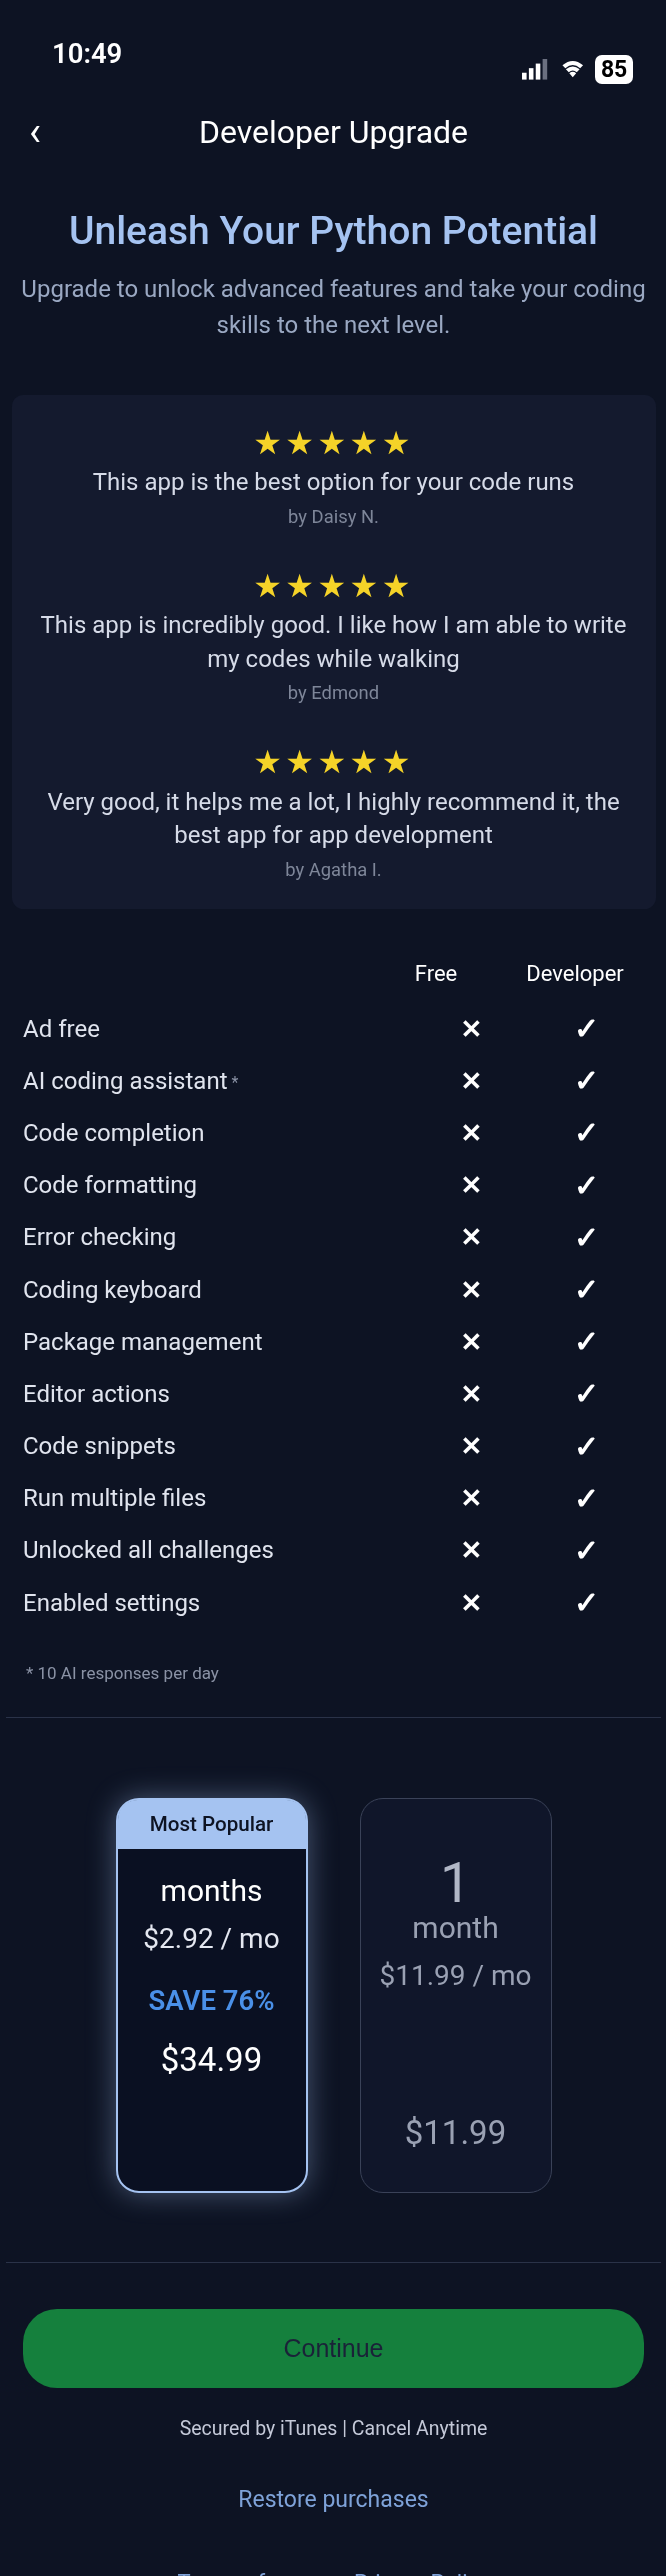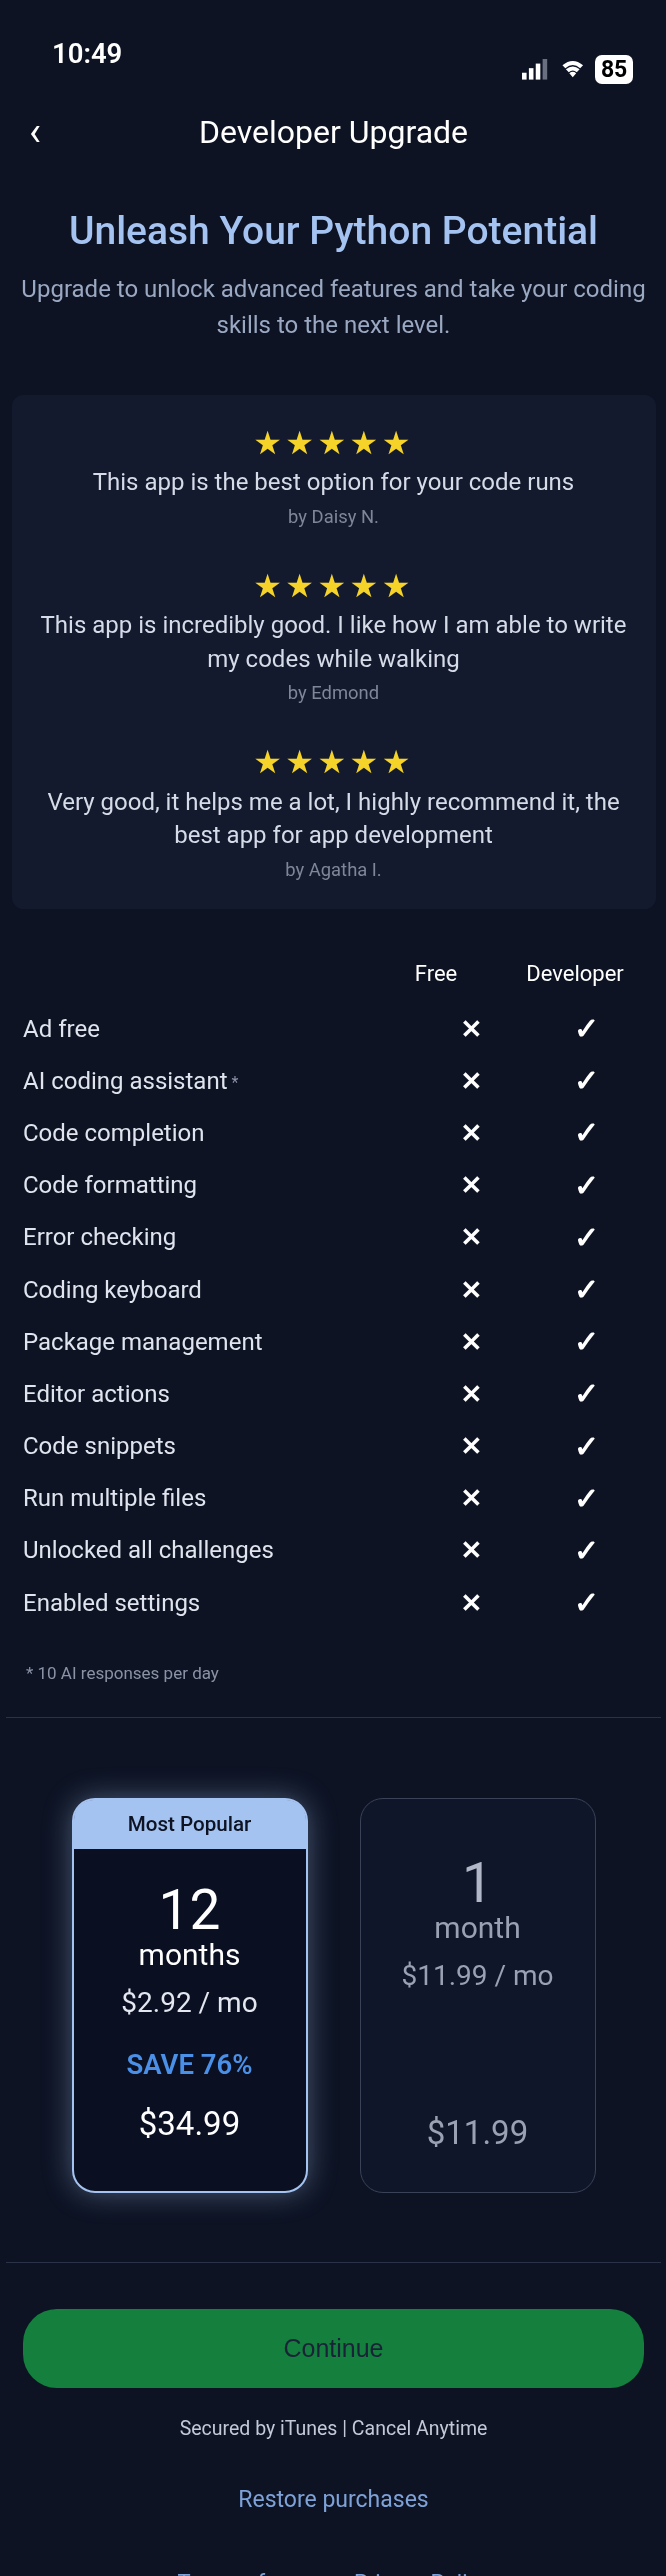--- a/index.html
+++ b/index.html
@@ -111,21 +111,21 @@
     border-top: 0.6px solid #2a3248;
     margin: 0 5.7px;
   }
   .plans {
     display: flex;
     gap: 52px;
     justify-content: center;
     padding: 80px 23px 69px;
   }
   .plan {
-    width: 236px;
+    width: 192px;
     border-radius: 23px;
     text-align: center;
     position: relative;
   }
   .plan.selected {
     border: 2.9px solid #a5c3f1;
     box-shadow: 0 0 29px rgba(165,195,241,0.4);
     background: #0a1022;
   }
   .plan.other {
@@ -288,21 +288,20 @@
     </div>
 </div>
 <div class="footnote">* 10 AI responses per day</div>
 
 <hr class="divider">
 
 <div class="plans">
   <div class="plan selected">
     <div class="plan-badge">Most Popular</div>
     <div class="plan-body">
-      <div class="plan-num">12</div>
       <div class="plan-period">months</div>
       <div class="plan-rate">$2.92 / mo</div>
       <div class="plan-save">SAVE 76%</div>
       <div class="plan-price">$34.99</div>
     </div>
   </div>
   <div class="plan other">
     <div class="plan-body">
       <div class="plan-num">1</div>
       <div class="plan-period">month</div>

